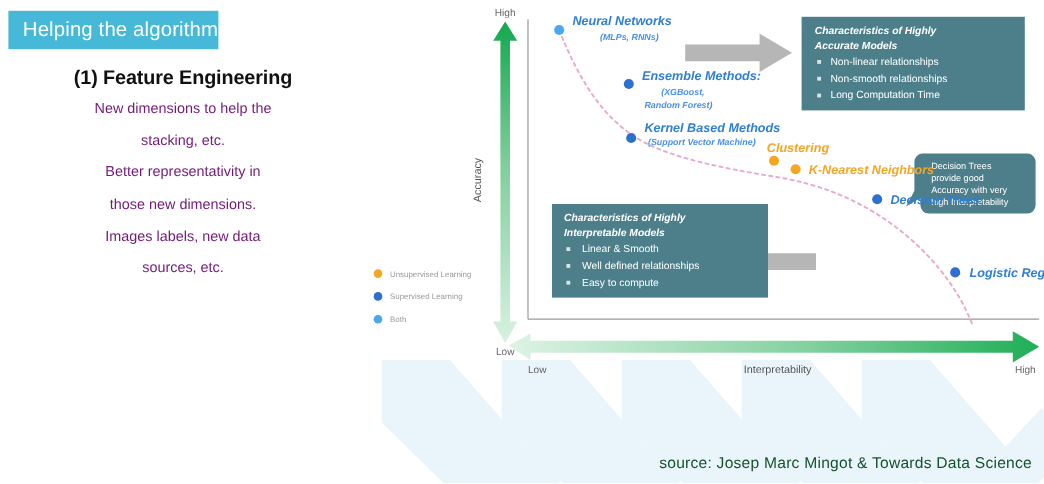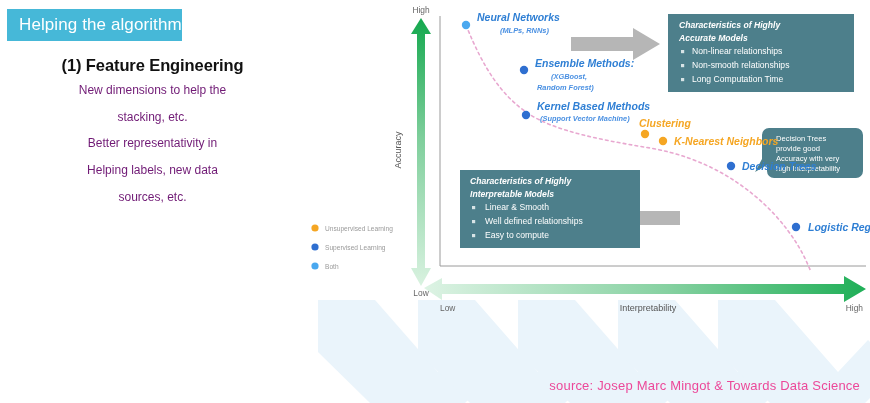--- a/index.html
+++ b/index.html
@@ -42,21 +42,21 @@
   .boxtitle{font-family:"Liberation Sans",sans-serif;font-style:italic;font-weight:bold;fill:#ffffff;font-size:8.6px;}
   .boxitem{font-family:"Liberation Sans",sans-serif;fill:#ffffff;font-size:8.6px;}
   .calloutline{font-family:"Liberation Sans",sans-serif;fill:#ffffff;font-size:7.6px;}
   .axis-txt{font-family:"Liberation Sans",sans-serif;fill:#666666;font-size:8.4px;}
   .axis-name{font-family:"Liberation Sans",sans-serif;fill:#555555;font-size:9px;}
   .legend-txt{font-family:"Liberation Sans",sans-serif;fill:#9a9a9a;font-size:6.6px;}
 
   
   #source-credit{
     position:absolute;right:10px;bottom:10px;
-    font-size:13px;color:#ec4899;letter-spacing:.2px;
+    font-size:13px;color:#14532d;letter-spacing:.2px;
     white-space:nowrap;
   }
 </style>
 </head>
 <body>
 
 <div id="stage" data-name="slide-canvas">
 
   <div id="watermark" data-name="background-chevron-watermark">
     <svg width="570" height="103" viewBox="0 0 570 103" xmlns="http://www.w3.org/2000/svg">
@@ -77,21 +77,22 @@
     <div id="body-copy" data-name="body-copy">
 
       <div class="blk" data-name="bullet-block-1">
         <p class="head-line" data-name="bullet-1-heading">(1) Feature Engineering</p>
         <p class="para" data-name="bullet-1-line-1">New dimensions to help the</p>
         <p class="para" data-name="bullet-1-line-3">stacking, etc.</p>
       </div>
 
       <div class="blk" data-name="bullet-block-2">
         <p class="para" data-name="bullet-2-line-1">Better representativity in</p>
-        <p class="para" data-name="bullet-2-line-3">Helping labels, new data</p>
+        <p class="para" data-name="bullet-2-line-2">those new dimensions.</p>
+        <p class="para" data-name="bullet-2-line-3">Images labels, new data</p>
         <p class="para" data-name="bullet-2-line-4">sources, etc.</p>
       </div>
 
     </div>
   </div>
 
   <div id="chart" data-name="accuracy-vs-interpretability-chart">
     <svg width="582" height="330" viewBox="0 0 582 330" xmlns="http://www.w3.org/2000/svg">
       <defs>
         <linearGradient id="gradY" x1="0" y1="1" x2="0" y2="0">

